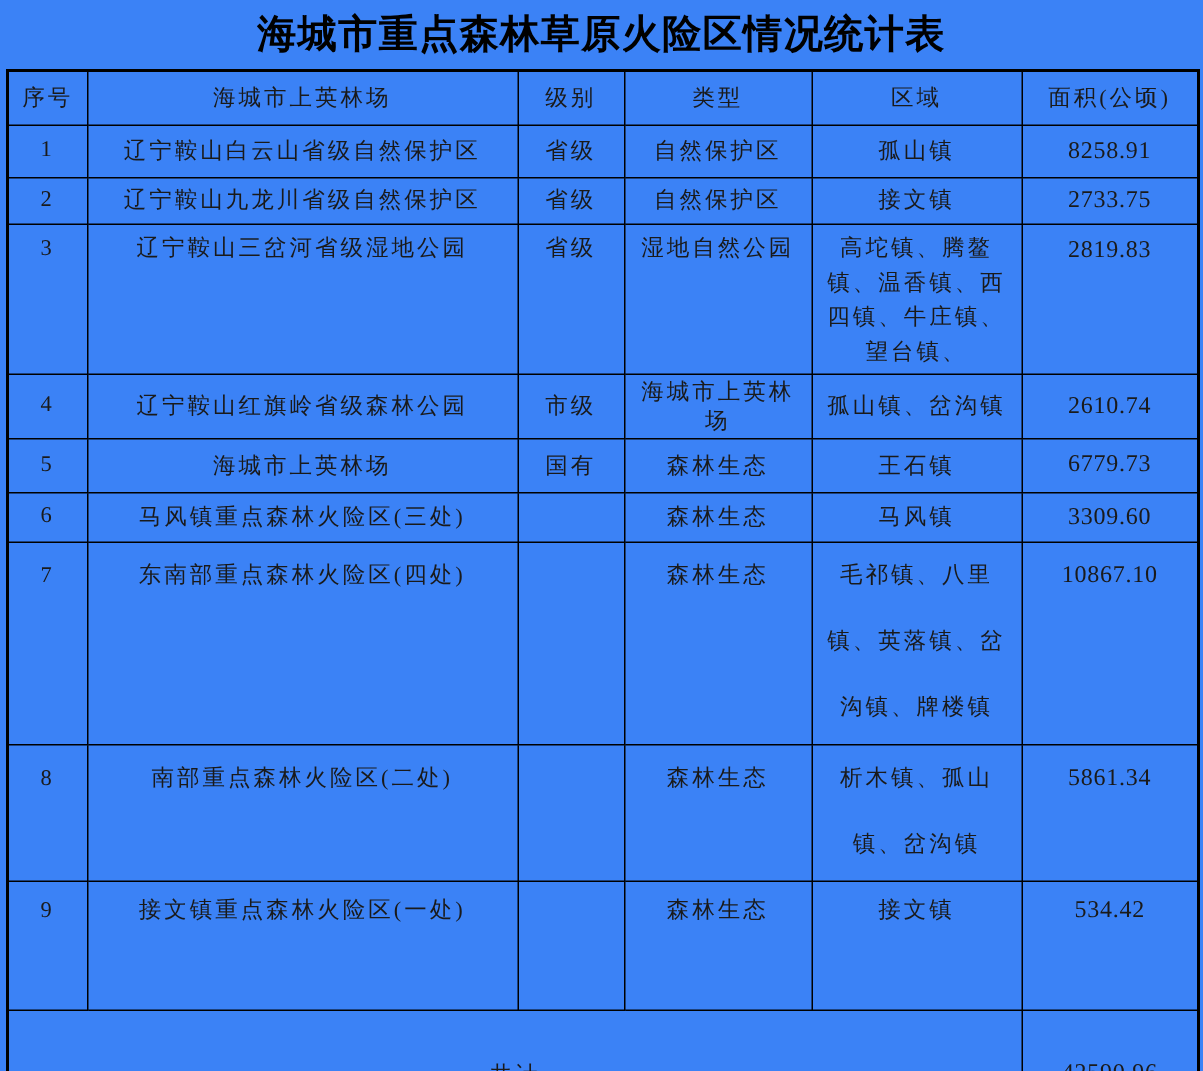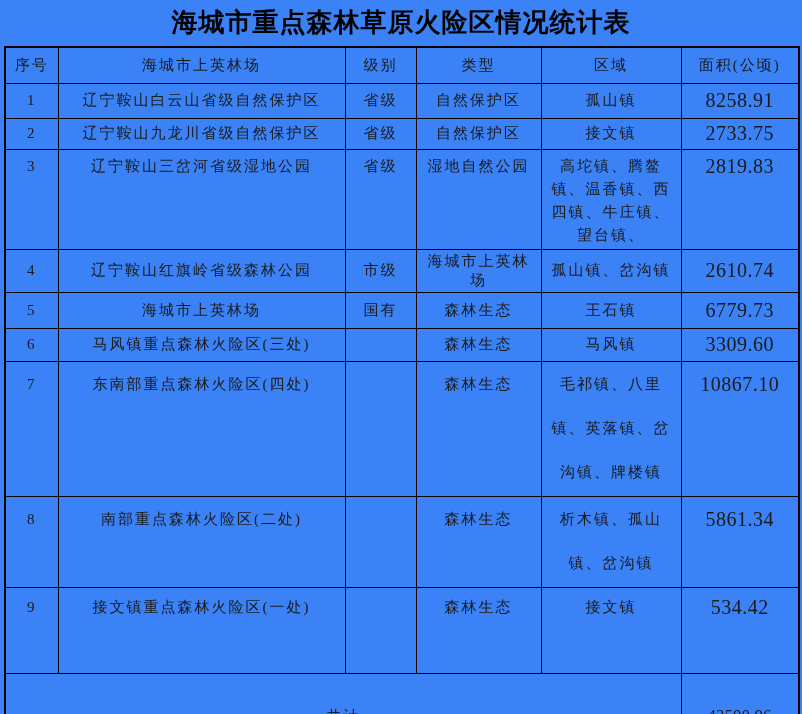--- a/index.html
+++ b/index.html
@@ -65,21 +65,21 @@
   #rows tr:nth-child(7) td,
   #rows tr:nth-child(8) td,
   #rows tr:nth-child(9) td { vertical-align: top; }
   #rows tr:nth-child(3) td { line-height: 23px; padding-top: 5px; }
   #rows tr:nth-child(7) td,
   #rows tr:nth-child(8) td { line-height: 44px; padding-top: 0; }
   #rows tr:nth-child(9) td { line-height: 26px; padding-top: 6px; }
   
   #rows td:last-child {
     letter-spacing: 0.5px;
-    font-size: 20px;
+    font-size: 16px;
   }
   tfoot td {
     vertical-align: top;
     padding-top: 12px;
   }
   tfoot td.total-value {
     letter-spacing: 0.5px;
     font-size: 16px;
   }
 </style>

